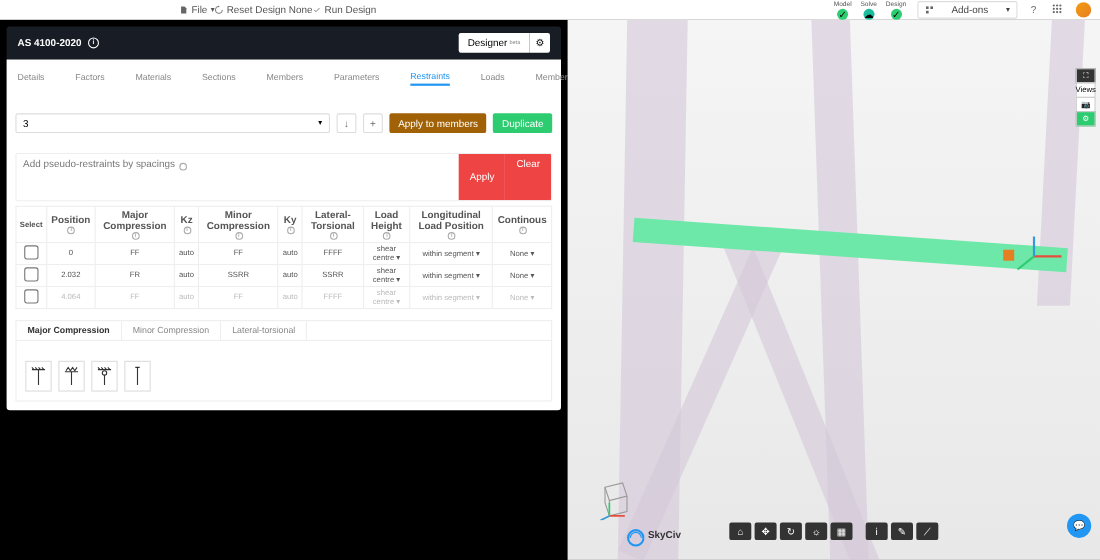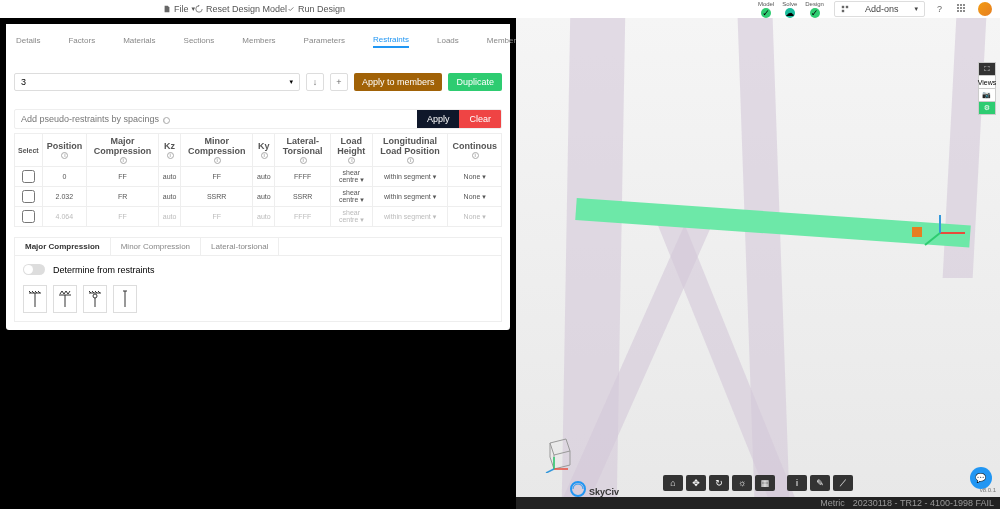--- a/index.html
+++ b/index.html
@@ -33,21 +33,21 @@
 .tab.active{color:#2196f3;border-bottom:2px solid #2196f3;}
 .check-btn{margin-left:auto;background:#2196f3;color:#fff;padding:3px 8px;border-radius:2px;display:flex;align-items:center;gap:3px;cursor:pointer;}
 .autogroup-btn{background:#2196f3;color:#fff;padding:3px 8px;border-radius:2px;float:right;margin-top:4px;cursor:pointer;}
 .row2{display:flex;align-items:center;gap:6px;margin-top:20px;}
 .dropdown-3{flex:1;border:1px solid #ddd;border-radius:2px;padding:3px 6px;display:flex;justify-content:space-between;align-items:center;}
 .sq-btn{border:1px solid #ddd;width:18px;height:18px;display:flex;align-items:center;justify-content:center;border-radius:2px;cursor:pointer;color:#666;}
 .apply-btn{background:#a16207;color:#fff;padding:4px 8px;border-radius:2px;cursor:pointer;}
 .dup-btn{background:#2ecc71;color:#fff;padding:4px 8px;border-radius:2px;cursor:pointer;}
 .pseudo-row{display:flex;margin-top:18px;border:1px solid #eee;border-radius:2px;overflow:hidden;}
 .pseudo-input{flex:1;padding:4px 6px;color:#777;}
-.pseudo-apply{background:#0f172a;color:#fff;padding:4px 10px;cursor:pointer;}
+.pseudo-apply{background:#ef4444;color:#fff;padding:16px 10px;cursor:pointer;}
 .pseudo-clear{background:#ef4444;color:#fff;padding:4px 10px;cursor:pointer;}
 .data-table{width:100%;border-collapse:collapse;margin-top:4px;}
 .data-table th,.data-table td{border:1px solid #eee;padding:2px 3px;text-align:center;font-size:7px;color:#555;}
 .data-table th{font-weight:600;}
 .data-table td.muted{color:#bbb;}
 .th-info{display:inline-block;width:7px;height:7px;border:1px solid #aaa;border-radius:50%;font-size:5px;color:#aaa;line-height:5px;margin-left:1px;}
 .sub-tabs{display:flex;border:1px solid #eee;border-bottom:none;margin-top:10px;}
 .sub-tab{padding:4px 10px;color:#888;font-size:8px;cursor:pointer;border-right:1px solid #eee;}
 .sub-tab.active{color:#333;font-weight:600;}
 .sub-content{border:1px solid #eee;padding:8px;}
@@ -59,21 +59,21 @@
 .right-panel{flex:1;position:relative;background:linear-gradient(180deg,#f5f5f5 0%,#e8e8e8 100%);}
 .viewport{position:absolute;inset:0;overflow:hidden;}
 .beam{position:absolute;background:#6de8a8;transform-origin:left center;}
 .col{position:absolute;background:#d4c8d8;opacity:0.6;}
 .vp-toolbar-right{position:absolute;right:4px;top:44px;display:flex;flex-direction:column;gap:0;}
 .vp-btn{width:18px;height:14px;background:#fff;border:1px solid #ccc;display:flex;align-items:center;justify-content:center;font-size:7px;cursor:pointer;margin-bottom:-1px;}
 .vp-btn.dark{background:#333;color:#fff;}
 .vp-btn.green{background:#2ecc71;color:#fff;}
 .vp-toolbar-bottom{position:absolute;bottom:18px;left:50%;transform:translateX(-50%);display:flex;gap:3px;}
 .vp-bbtn{width:20px;height:16px;background:#333;border-radius:2px;display:flex;align-items:center;justify-content:center;color:#fff;cursor:pointer;}
-.skyciv-logo{position:absolute;bottom:12px;left:6px;display:flex;align-items:flex-end;gap:3px;font-size:13px;font-weight:600;color:#333;padding-left:48px;}
+.skyciv-logo{position:absolute;bottom:12px;left:6px;display:flex;align-items:flex-start;gap:3px;font-size:13px;font-weight:600;color:#333;padding-left:48px;}
 .axes{position:absolute;bottom:36px;left:24px;width:40px;height:40px;}
 .chat-bubble{position:absolute;bottom:20px;right:8px;width:22px;height:22px;background:#2196f3;border-radius:50%;display:flex;align-items:center;justify-content:center;color:#fff;}
 .statusbar{position:absolute;bottom:0;left:0;right:0;height:12px;background:#222;color:#999;display:flex;align-items:center;justify-content:flex-end;padding:0 6px;font-size:7px;gap:8px;}
 .caret{font-size:7px;}
 </style>
 </head>
 <body>
 
 <div class="topbar">
   <div class="topbar-left">
@@ -82,21 +82,21 @@
           <path d="M2 1h4l2 2v6H2z" fill="#666"></path>
         </svg>
       <span>File</span>
         <span class="caret">▾</span>
     </div>
     <div class="tb-item">
       <svg viewBox="0 0 10 10">
           <path d="M5 1a4 4 0 1 0 4 4" fill="none" stroke="#666"></path>
           <path d="M4 0l2 1-2 1z" fill="#666"></path>
         </svg>
-      <span>Reset Design Model</span>
+      <span>Reset Design None</span>
     </div>
     <div class="tb-item">
       <svg viewBox="0 0 10 10">
           <path d="M2 5l2 2 4-4" fill="none" stroke="#666"></path>
         </svg>
       <span>Run Design</span>
     </div>
   </div>
   <div class="topbar-right">
     <div class="msd">
@@ -135,20 +135,33 @@
           <circle cx="5" cy="8" r="1" fill="#666"></circle>
           <circle cx="8" cy="8" r="1" fill="#666"></circle>
         </svg>
     </div>
     <div class="avatar"></div>
   </div>
 </div>
 
 <div class="main">
   <div class="left-panel">
+    <div class="header-bar">
+      <div class="header-title">
+        <span>AS 4100-2020</span>
+        <span class="info-circle">i</span>
+      </div>
+      <div class="designer-pill">
+        <div class="designer-btn">
+          <span>Designer</span>
+            <sup class="designer-beta">beta</sup>
+        </div>
+        <div class="designer-gear">⚙</div>
+      </div>
+    </div>
     <div class="white-card">
       <div class="tabs">
         <div class="tab">Details</div>
         <div class="tab">Factors</div>
         <div class="tab">Materials</div>
         <div class="tab">Sections</div>
         <div class="tab">Members</div>
         <div class="tab">Parameters</div>
         <div class="tab active">Restraints</div>
         <div class="tab">Loads</div>
@@ -229,24 +242,20 @@
             </tr>
           </tbody>
       </table>
 
       <div class="sub-tabs">
         <div class="sub-tab active">Major Compression</div>
         <div class="sub-tab">Minor Compression</div>
         <div class="sub-tab">Lateral-torsional</div>
       </div>
       <div class="sub-content">
-        <div class="toggle-row">
-          <div class="toggle"></div>
-          <span>Determine from restraints</span>
-        </div>
         <div class="restraint-icons">
           <div class="r-icon">
               <svg width="16" height="20" viewBox="0 0 16 20">
                 <line x1="2" y1="4" x2="14" y2="4" stroke="#333"></line>
                 <line x1="8" y1="4" x2="8" y2="18" stroke="#333"></line>
                 <path d="M2 2l2 2M5 2l2 2M8 2l2 2M11 2l2 2" stroke="#333"></path>
               </svg>
             </div>
           <div class="r-icon">
               <svg width="16" height="20" viewBox="0 0 16 20">
@@ -325,19 +334,14 @@
       <div class="vp-bbtn">☼</div>
       <div class="vp-bbtn">▦</div>
       <div style="width:6px"></div>
       <div class="vp-bbtn">i</div>
       <div class="vp-bbtn">✎</div>
       <div class="vp-bbtn">⟋</div>
     </div>
 
     <div class="chat-bubble">💬</div>
 
-    <div class="statusbar">
-      <span>Metric</span>
-      <span>20230118 - TR12 - 4100-1998 FAIL</span>
-      <span style="position:absolute;right:4px;top:-10px;font-size:6px;color:#777">v8.0.1</span>
-    </div>
   </div>
 </div>
 
 </body></html>

